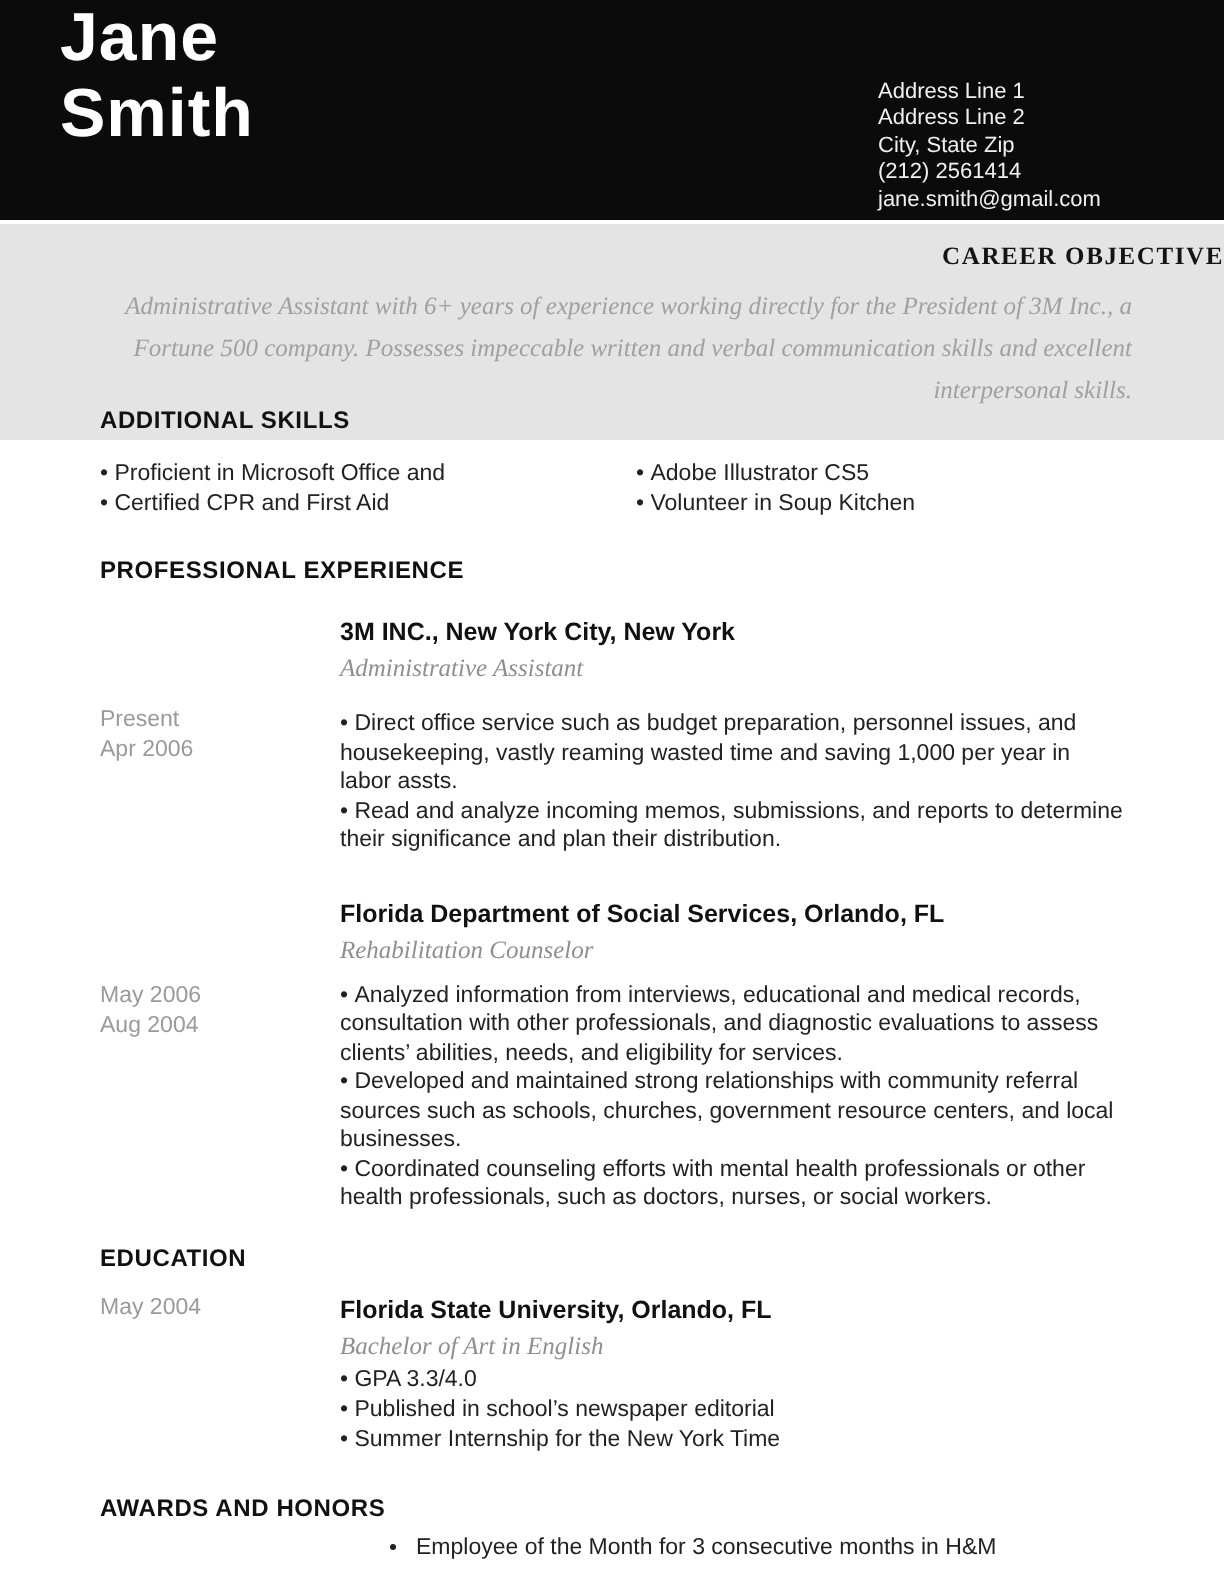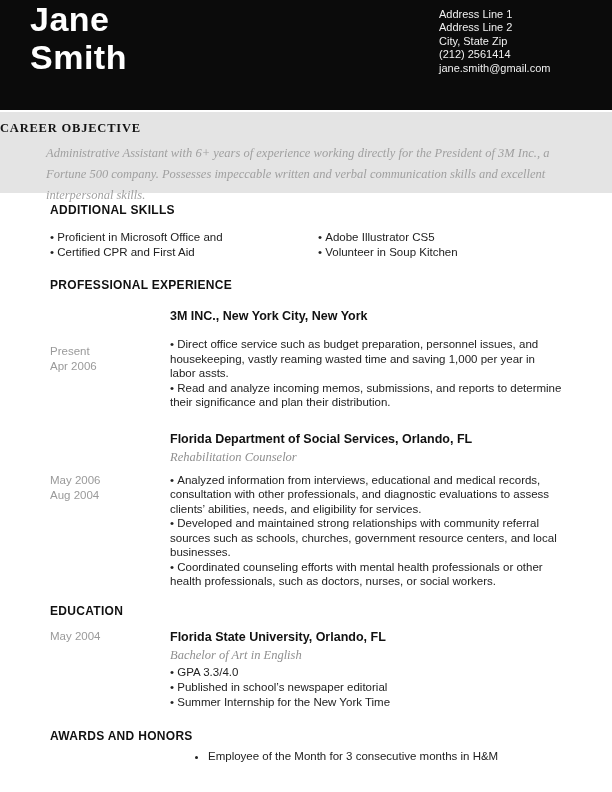--- a/index.html
+++ b/index.html
@@ -7,27 +7,27 @@
     position:relative; width:612px; height:792px; background:#ffffff;
     font-family:"Liberation Sans", sans-serif; color:#1e1e1e; overflow:hidden;
   }
   
   .header { position:absolute; left:0; top:0; width:612px; height:110px; background:#0b0b0b; }
   .name {
     position:absolute; left:30px; top:0; color:#ffffff;
     font-size:34px; font-weight:bold; line-height:38px; letter-spacing:0.5px;
   }
   .contact {
-    position:absolute; left:439px; top:8px; color:#f0f0f0;
+    position:absolute; left:439px; top:40px; color:#f0f0f0;
     font-size:11px; line-height:13.4px; font-weight:400;
   }
   
   .objective {
-    position:absolute; left:0; top:112px; width:612px; height:81px;
-    background:#e4e4e4; text-align:left;
+    position:absolute; left:0; top:112px; width:612px; height:108px;
+    background:#e4e4e4; text-align:right;
   }
   .objective h2 {
     margin:0; padding-top:9px; font-family:"Liberation Serif", serif;
     font-size:12.5px; font-weight:bold; letter-spacing:0.8px; color:#141414;
   }
   .objective p {
     margin:7px auto 0; width:520px; font-family:"Liberation Serif", serif;
     font-style:italic; font-size:12.5px; line-height:21px; color:#a0a0a0;
   }
   
@@ -105,20 +105,21 @@
 
     <div class="sec-heading pe-heading">PROFESSIONAL EXPERIENCE</div>
 
     <div class="job-row job1">
       <div class="dates-col">
         <div>Present</div>
         <div>Apr 2006</div>
       </div>
       <div class="job-body">
         <div class="company">3M INC., New York City, New York</div>
+        <div class="job-title">Administrative Assistant</div>
         <div class="job-bullets job1-bullets-gap">
           <div class="bullet">Direct office service such as budget preparation, personnel issues, and housekeeping, vastly reaming wasted time and saving 1,000 per year in labor assts.</div>
           <div class="bullet">Read and analyze incoming memos, submissions, and reports to determine their significance and plan their distribution.</div>
         </div>
       </div>
     </div>
 
     <div class="job-row job2-head">
       <div class="dates-col"></div>
       <div class="job-body">

